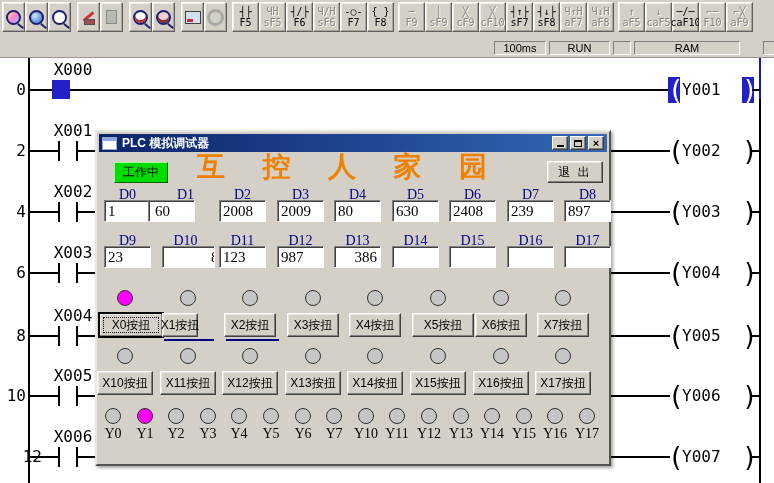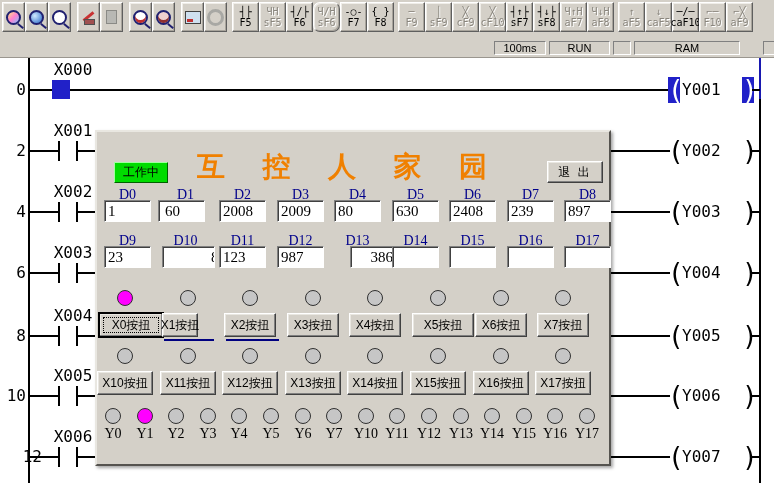--- a/index.html
+++ b/index.html
@@ -198,21 +198,21 @@
         <div class="key">F5</div>
       </div>
       <div class="lbtn tbtn off" style="left: 259px;">
         <div class="sym">ЧН</div>
         <div class="key">sF5</div>
       </div>
       <div class="lbtn tbtn" style="left: 286px;">
         <div class="sym">┤/├</div>
         <div class="key">F6</div>
       </div>
-      <div class="lbtn tbtn off" style="left: 313px; border-radius: 7px;">
+      <div class="lbtn tbtn off" style="left: 313px;">
         <div class="sym">Ч/Н</div>
         <div class="key">sF6</div>
       </div>
       <div class="lbtn tbtn" style="left: 340px;">
         <div class="sym">-○-</div>
         <div class="key">F7</div>
       </div>
       <div class="lbtn tbtn" style="left: 367px;">
         <div class="sym">{ }</div>
         <div class="key">F8</div>
@@ -270,35 +270,50 @@
         <div class="key">aF9</div>
       </div>
       <div class="seg" style="left: 494px; width: 52px;">100ms</div>
       <div class="seg" style="left: 549px; width: 61px;">RUN</div>
       <div class="seg" style="left: 613px; width: 18px;"></div>
       <div class="seg" style="left: 634px; width: 106px;">RAM</div>
       <div class="seg" style="left: 763px; width: 30px;"></div>
     </div>
 
   <div class="dialog" id="dialog">
+    <div class="titlebar">
+      <span class="dlg-icon"></span>
+      <span class="title-text">PLC 模拟调试器</span>
+      <span class="tb-btns">
+        <span class="win-btn">
+            <span class="g-min"></span>
+          </span>
+        <span class="win-btn">
+            <span class="g-max"></span>
+          </span>
+        <span class="win-btn">
+            <span class="g-close">×</span>
+          </span>
+      </span>
+    </div>
     <div class="green-btn">工作中</div>
     <div class="brand" id="brand" style="color: rgb(240, 128, 0);">
         <div>互</div>
         <div>控</div>
         <div>人</div>
         <div>家</div>
         <div>园</div>
       </div>
     <div class="exit-btn btn3d">退 出</div>
     <div class="artifact" style="left:67px;top:207px;width:50px;"></div>
     <div class="artifact" style="left:129px;top:207px;width:53px;"></div>
   <div class="dlabel" style="left: 7px; top: 56px;">D0</div>
       <div class="dinput" style="left: 7px; top: 68px;">1</div>
       <div class="dlabel" style="left: 65px; top: 56px;">D1</div>
-      <div class="dinput" style="left: 61px; top: 68px; padding-left: 6px;">60</div>
+      <div class="dinput" style="left: 51px; top: 68px; padding-left: 6px;">60</div>
       <div class="dlabel" style="left: 122px; top: 56px;">D2</div>
       <div class="dinput" style="left: 122px; top: 68px;">2008</div>
       <div class="dlabel" style="left: 180px; top: 56px;">D3</div>
       <div class="dinput" style="left: 180px; top: 68px;">2009</div>
       <div class="dlabel" style="left: 237px; top: 56px;">D4</div>
       <div class="dinput" style="left: 237px; top: 68px;">80</div>
       <div class="dlabel" style="left: 295px; top: 56px;">D5</div>
       <div class="dinput" style="left: 295px; top: 68px;">630</div>
       <div class="dlabel" style="left: 352px; top: 56px;">D6</div>
       <div class="dinput" style="left: 352px; top: 68px;">2408</div>
@@ -308,21 +323,21 @@
       <div class="dinput" style="left: 467px; top: 68px;">897</div>
       <div class="dlabel" style="left: 7px; top: 102px;">D9</div>
       <div class="dinput" style="left: 7px; top: 114px;">23</div>
       <div class="dlabel" style="left: 65px; top: 102px;">D10</div>
       <div class="dinput" style="left: 65px; top: 114px; padding-left: 48px;">8685</div>
       <div class="dlabel" style="left: 122px; top: 102px;">D11</div>
       <div class="dinput" style="left: 122px; top: 114px;">123</div>
       <div class="dlabel" style="left: 180px; top: 102px;">D12</div>
       <div class="dinput" style="left: 180px; top: 114px;">987</div>
       <div class="dlabel" style="left: 237px; top: 102px;">D13</div>
-      <div class="dinput right" style="left: 253px; top: 114px;">386</div>
+      <div class="dinput right" style="left: 237px; top: 114px;">386</div>
       <div class="dlabel" style="left: 295px; top: 102px;">D14</div>
       <div class="dinput" style="left: 295px; top: 114px;"></div>
       <div class="dlabel" style="left: 352px; top: 102px;">D15</div>
       <div class="dinput" style="left: 352px; top: 114px;"></div>
       <div class="dlabel" style="left: 410px; top: 102px;">D16</div>
       <div class="dinput" style="left: 410px; top: 114px;"></div>
       <div class="dlabel" style="left: 467px; top: 102px;">D17</div>
       <div class="dinput" style="left: 467px; top: 114px;"></div>
       <div class="lamp" style="left: 20px; top: 158px; background: rgb(255, 0, 255);"></div>
       <div class="xbtn btn3d focused" style="left: 2px; top: 181px; width: 64px;">X0按扭</div>

